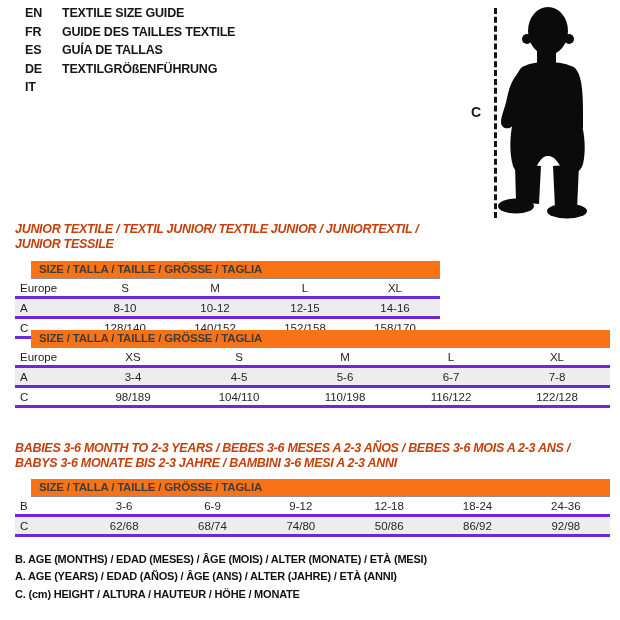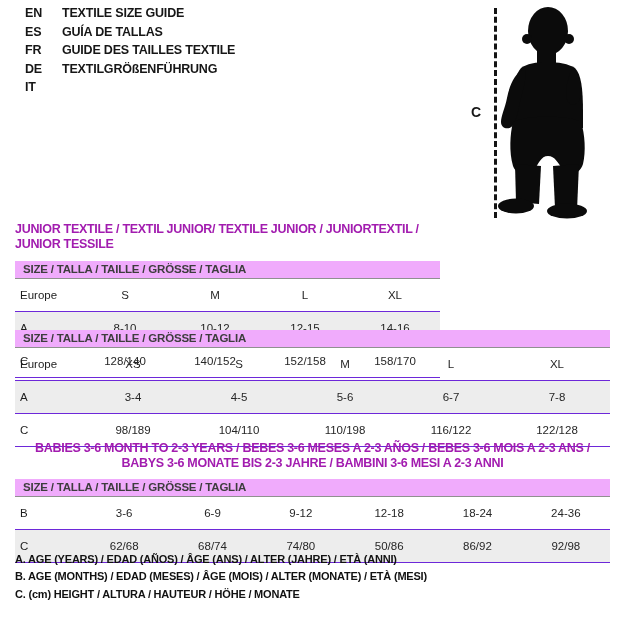--- a/index.html
+++ b/index.html
@@ -16,55 +16,56 @@
   .c-label{position:absolute;left:9px;top:104px;font-size:14px;font-weight:bold;}
   .dash-line{position:absolute;left:32px;top:8px;height:210px;width:0;border-left:3px dashed #141414;}
   .figure svg{position:absolute;left:33px;top:0;}
   
   .sec{position:absolute;left:15px;}
   .sec1{top:222px;width:425px;}
   .sec2{top:330px;width:595px;}
   .sec3{top:441px;width:595px;}
   .sec h2{
     margin:0 0 11px 0;font-size:12.5px;font-weight:bold;letter-spacing:-0.3px;
-    line-height:15px;color:#a21caf;
+    line-height:15px;color:#c2410c;font-style:italic;
   }
   .sec1 h2{margin-bottom:9px;}
-  .sec3 h2{margin-bottom:8px;text-align:center;}
+  .sec3 h2{margin-bottom:8px;}
   .sub{font-size:9px;vertical-align:-2px;}
   .size-bar{
-    background:#f0abfc;color:#3d3d3d;font-weight:bold;font-size:11.5px;
+    background:#f97316;color:#3d3d3d;font-weight:bold;font-size:11.5px;
     height:17px;line-height:17px;padding:0 0 0 8px;letter-spacing:-0.2px;
     border-bottom:1px solid #909090;
+    margin-left:16px;
   }
   table{width:100%;border-collapse:collapse;table-layout:fixed;font-size:11.5px;color:#262626;}
-  td{height:32px;text-align:center;padding:0;border-bottom:1px solid #6d28d9;white-space:nowrap;}
+  td{height:17px;text-align:center;padding:0;border-bottom:3px solid #6d28d9;white-space:nowrap;}
   td.lbl{width:60px;text-align:left;padding-left:5px;color:#1d1d1d;}
   tr.alt td{background:#ededed;}
   
   .footnotes{position:absolute;left:15px;top:551px;}
   .footnotes div{font-size:11px;font-weight:bold;letter-spacing:-0.2px;line-height:17.4px;color:#111;}
 </style>
 </head>
 <body>
 
 <div class="page">
 
   <div class="lang-block">
     <div class="lang-row">
       <span class="code">EN</span>
       <span class="name">TEXTILE SIZE GUIDE</span>
     </div>
     <div class="lang-row">
+      <span class="code">FR</span>
+      <span class="name">GUIDE DES TAILLES TEXTILE</span>
+    </div>
+    <div class="lang-row">
       <span class="code">ES</span>
       <span class="name">GUÍA DE TALLAS</span>
-    </div>
-    <div class="lang-row">
-      <span class="code">FR</span>
-      <span class="name">GUIDE DES TAILLES TEXTILE</span>
     </div>
     <div class="lang-row">
       <span class="code">DE</span>
       <span class="name">TEXTILGRÖßENFÜHRUNG</span>
     </div>
     <div class="lang-row">
       <span class="code">IT</span>
     </div>
   </div>
 
@@ -175,18 +176,18 @@
         <td>74/80</td>
         <td>50/86</td>
         <td>86/92</td>
         <td>92/98</td>
       </tr>
       </tbody>
     </table>
   </section>
 
   <div class="footnotes">
+    <div>B. AGE (MONTHS) / EDAD (MESES) / ÂGE (MOIS) / ALTER (MONATE) / ETÀ (MESI)</div>
     <div>A. AGE (YEARS) / EDAD (AÑOS) / ÂGE (ANS) / ALTER (JAHRE) / ETÀ (ANNI)</div>
-    <div>B. AGE (MONTHS) / EDAD (MESES) / ÂGE (MOIS) / ALTER (MONATE) / ETÀ (MESI)</div>
     <div>C. (cm) HEIGHT / ALTURA / HAUTEUR / HÖHE / MONATE</div>
   </div>
 
 </div>
 
 </body></html>

